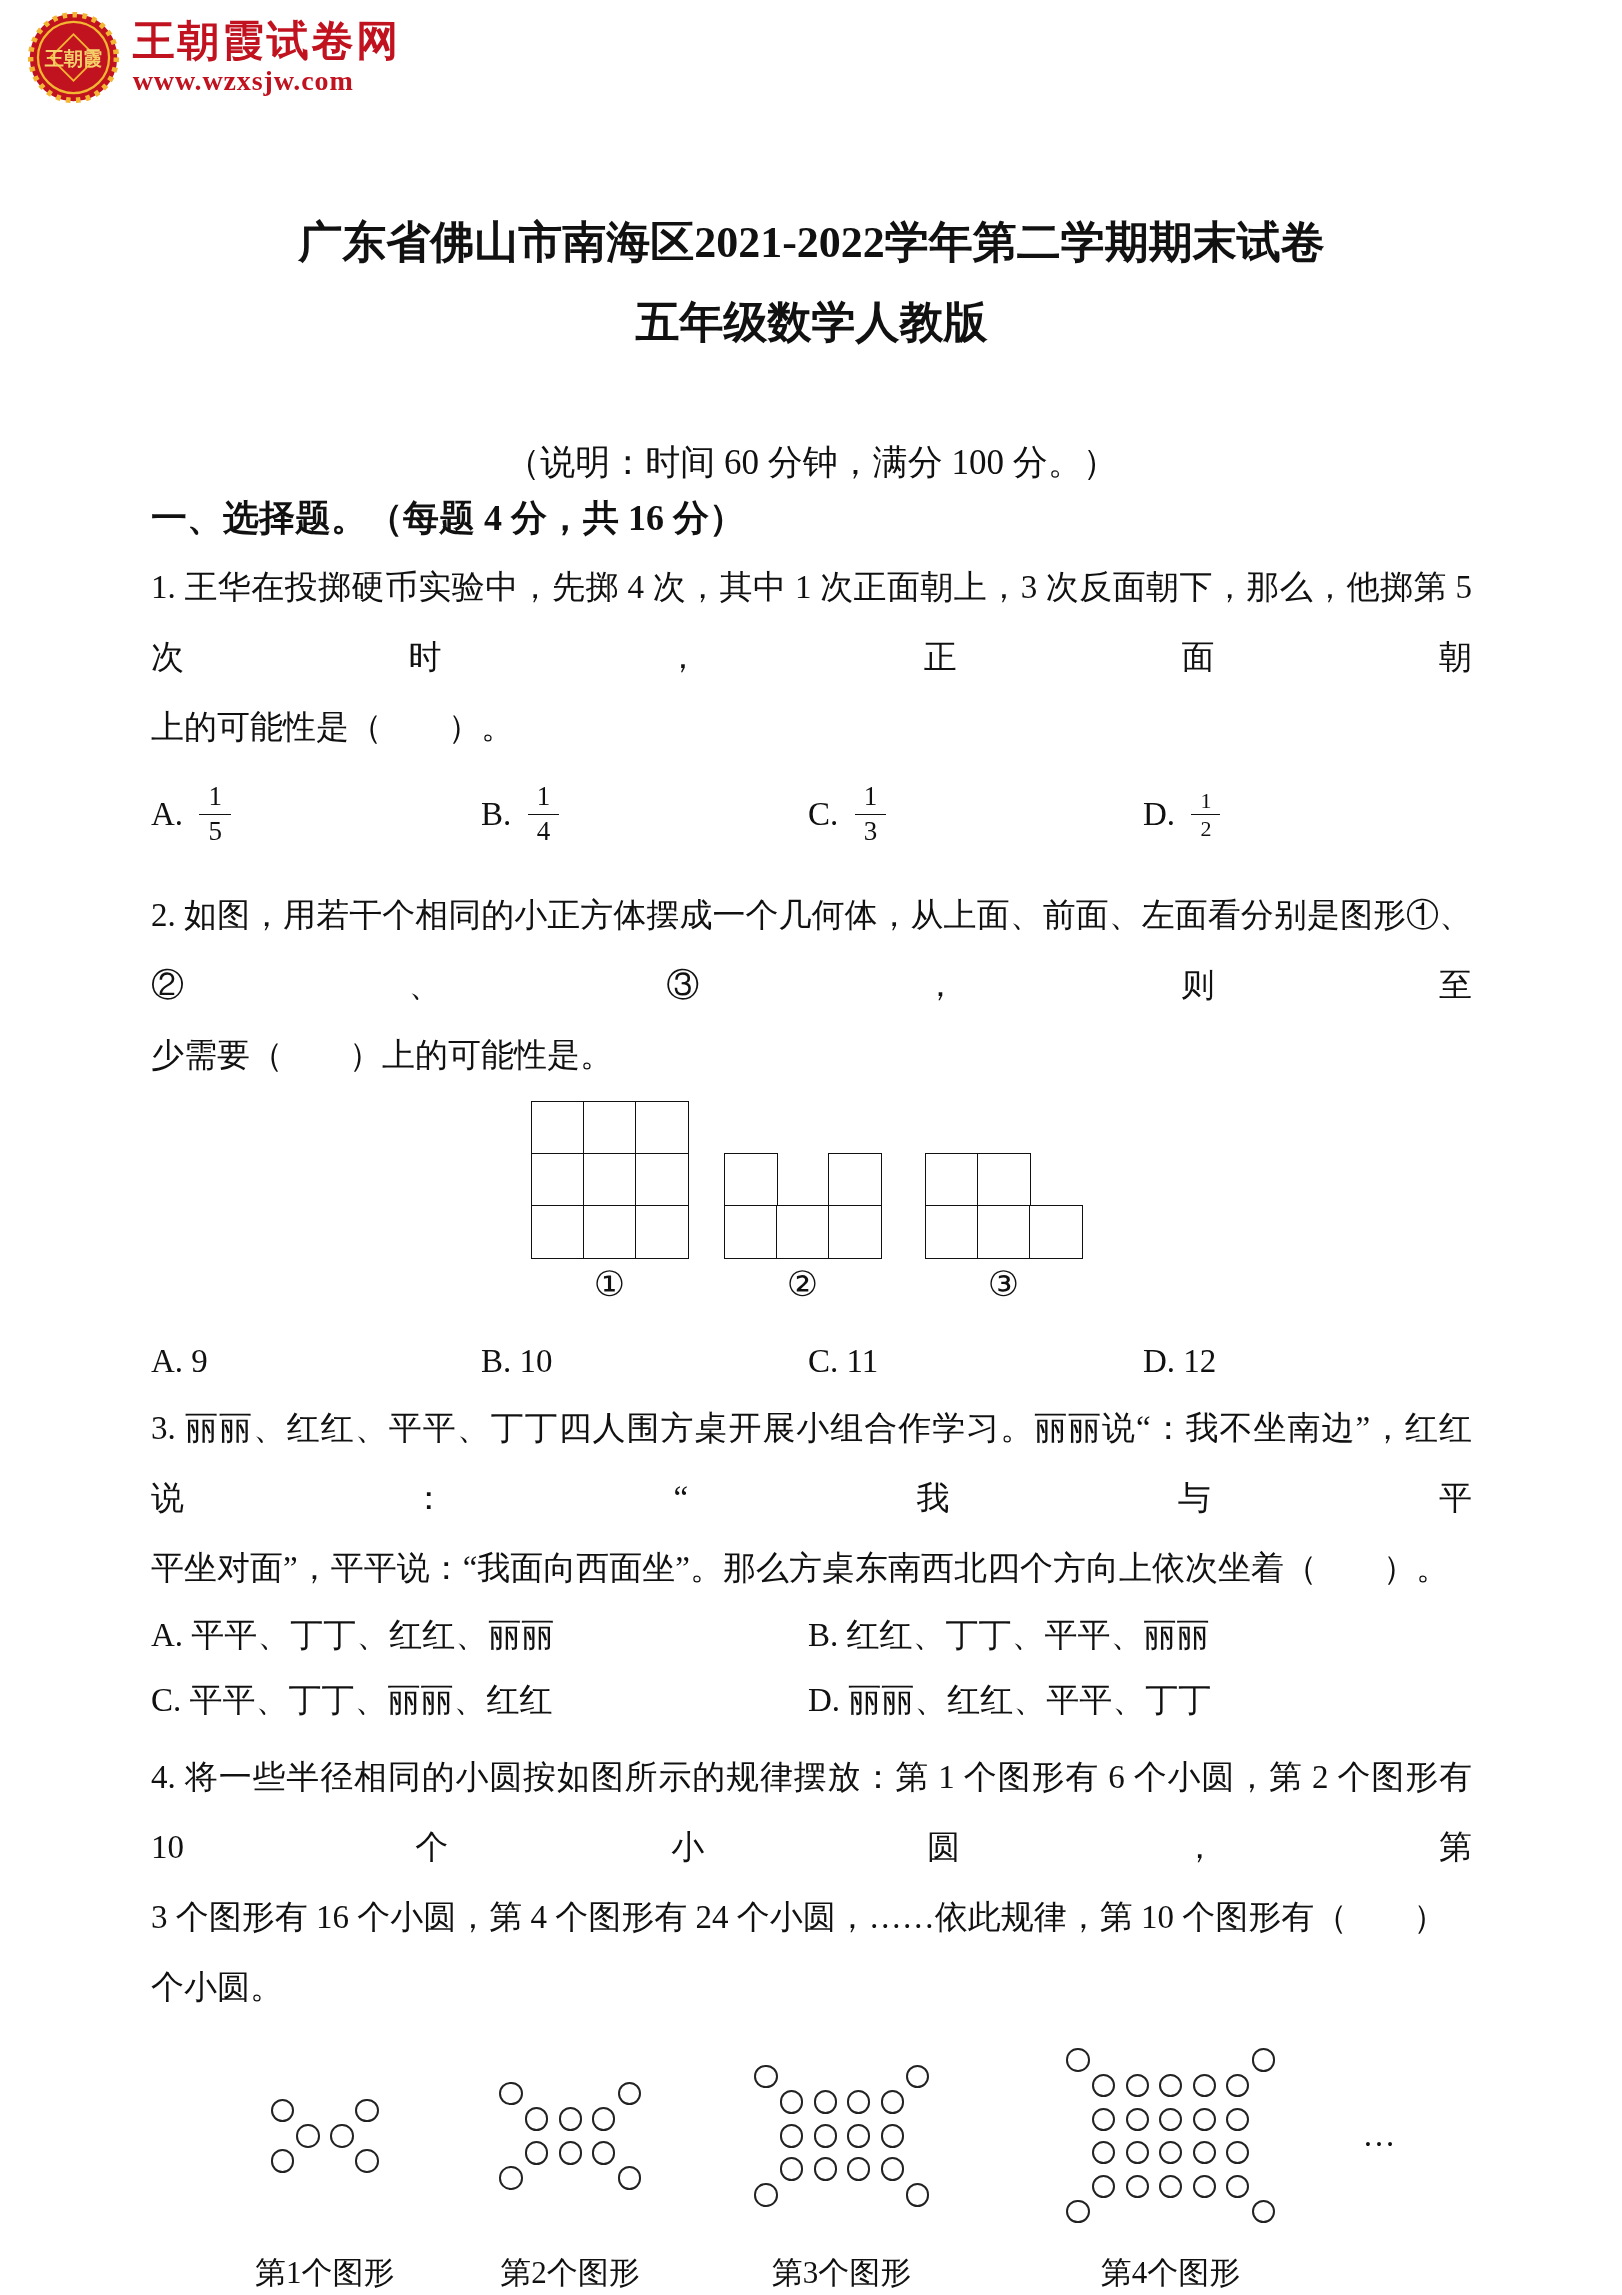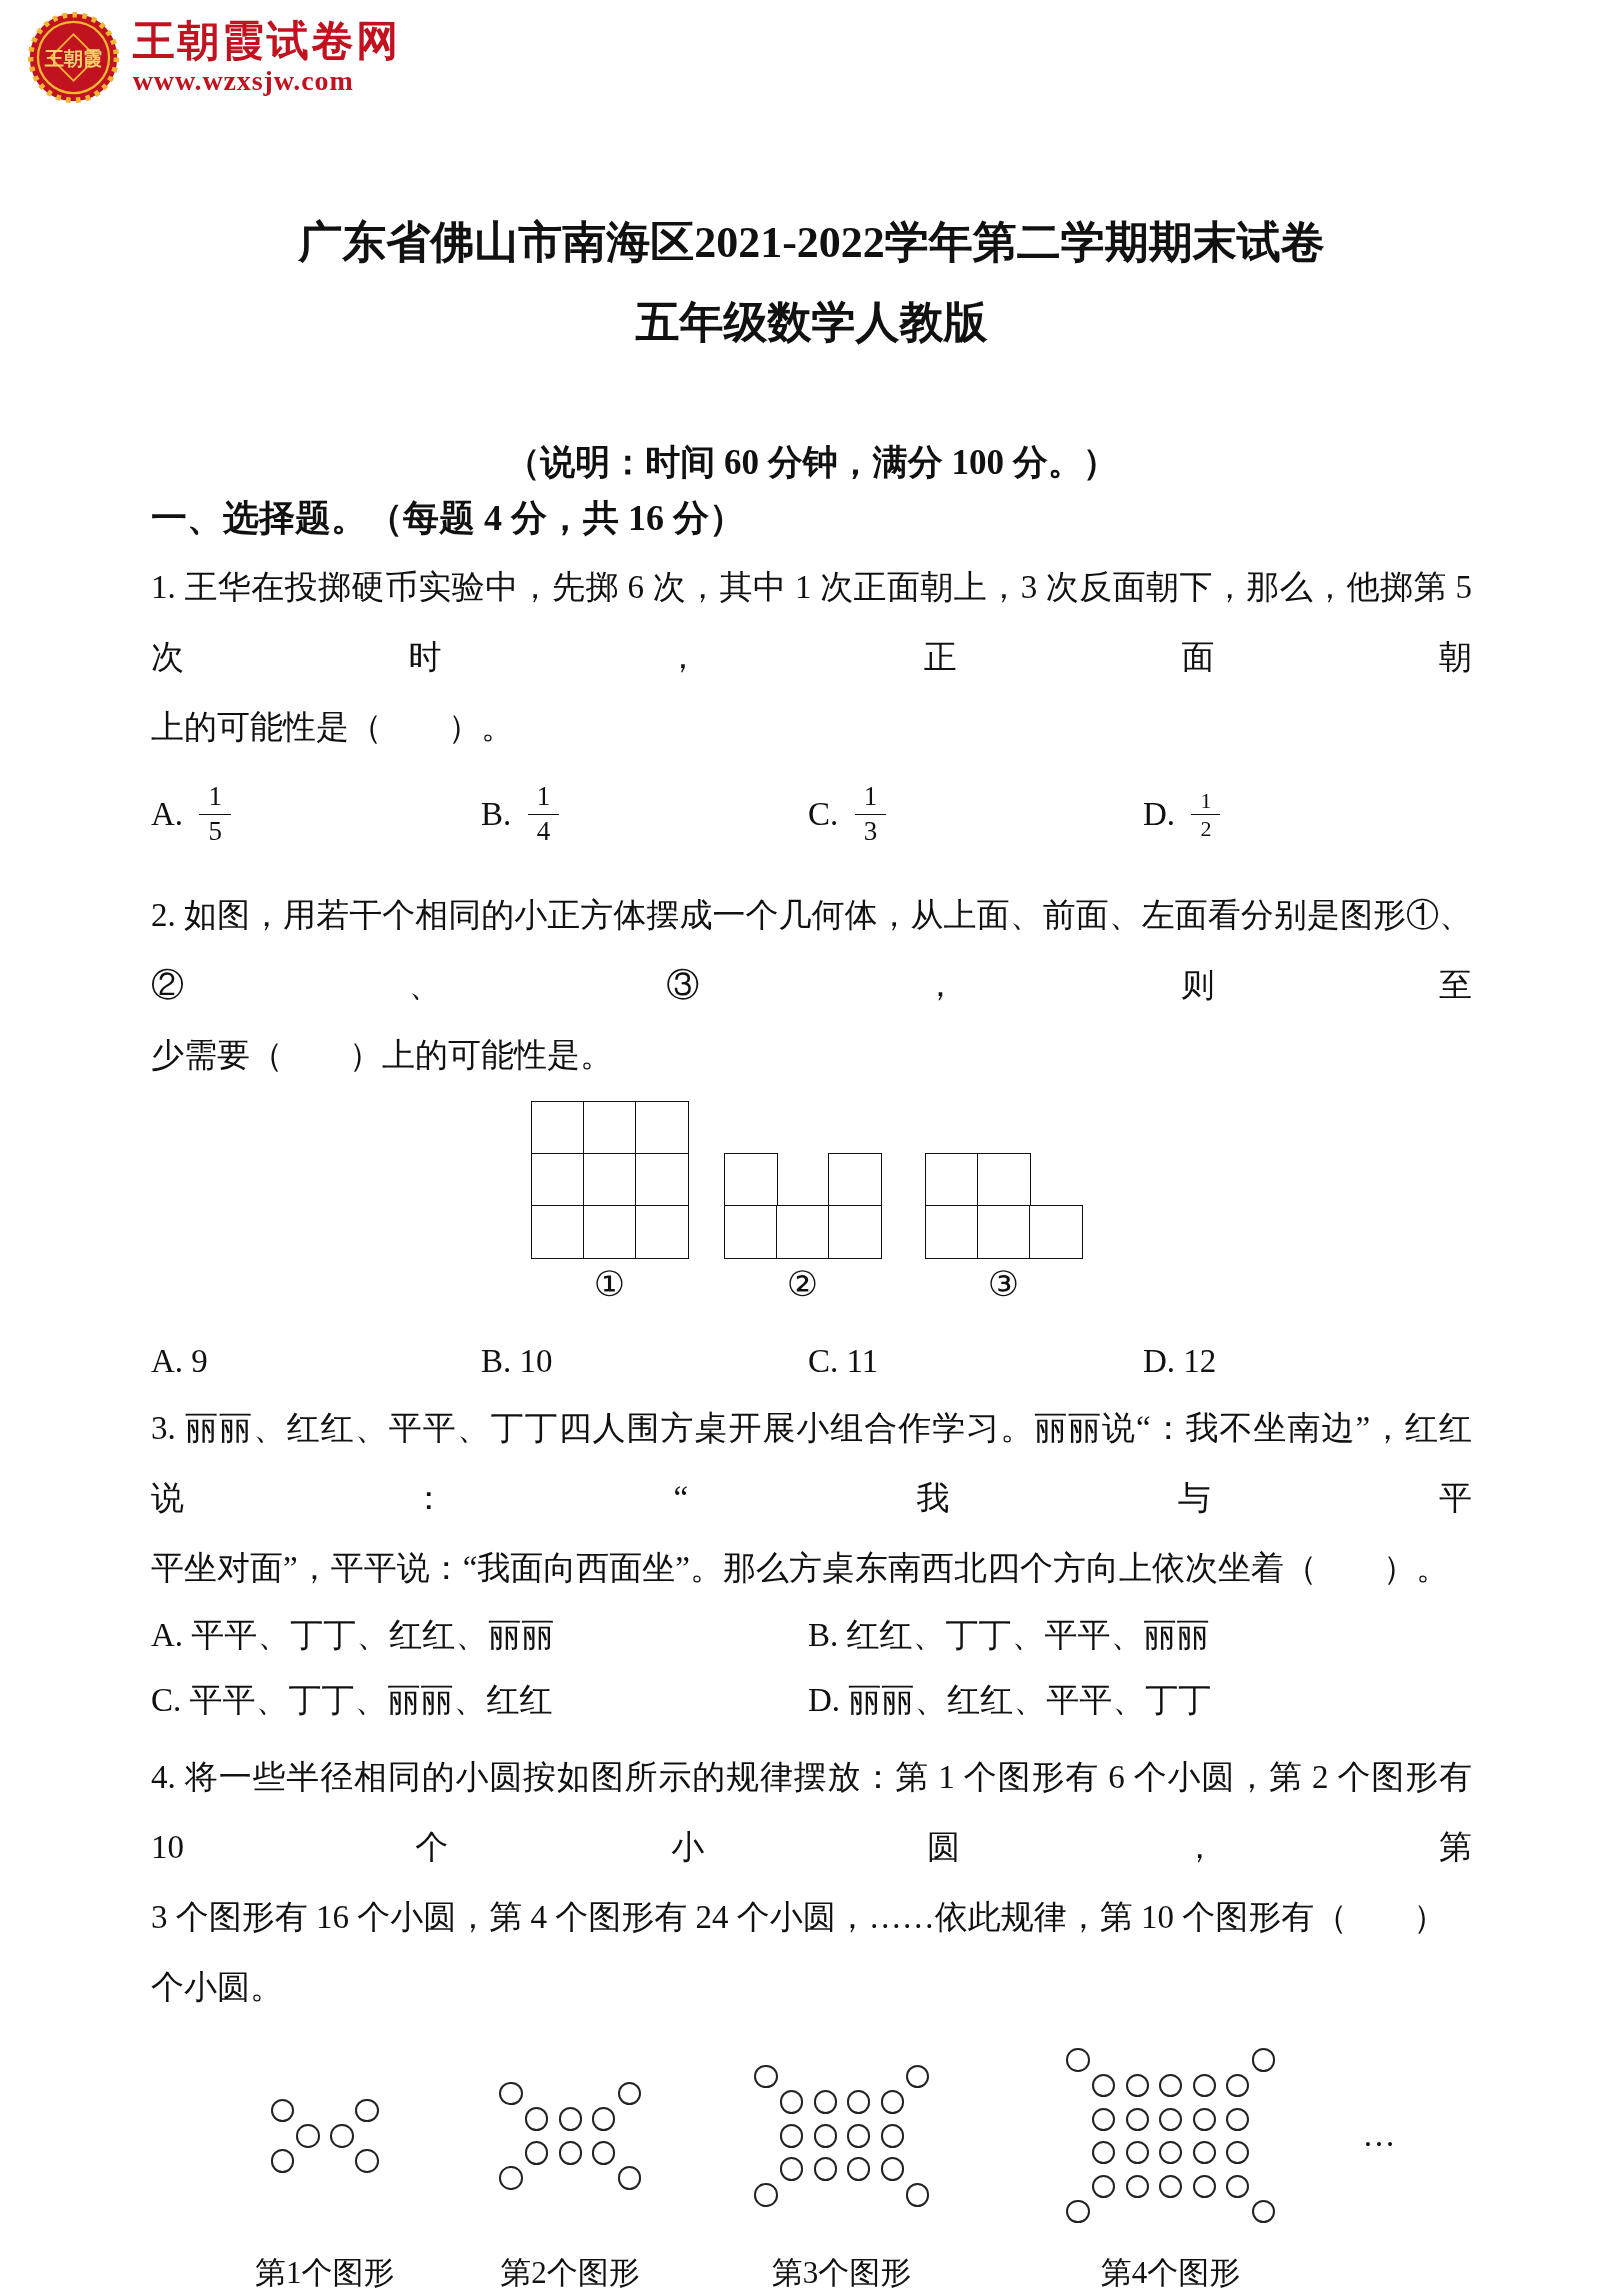--- a/index.html
+++ b/index.html
@@ -12,21 +12,21 @@
   }
   
   .logo { position:absolute; left:27px; top:11px; display:flex; align-items:center; gap:12.7px; }
   .logo-text .site-name { font-size:42px; font-weight:bold; color:#c1121f; letter-spacing:2.7px; line-height:1.1; }
   .logo-text .site-url  { font-size:28px; font-weight:bold; color:#c1121f; margin-top:1.8px; letter-spacing:0.9px; }
   
   .content { position:absolute; left:151px; right:151px; top:0; }
   .title  { font-size:44px; font-weight:bold; text-align:center; line-height:53px; }
   .title1 { margin-top:216px; }
   .title2 { margin-top:27px; }
-  .note   { margin-top:91px; font-size:35px; font-weight:bold; text-align:center; line-height:45px; }
+  .note   { margin-top:91px; font-size:35px; font-weight:normal; text-align:center; line-height:45px; }
   .sec    { margin-top:9px; font-size:36px; font-weight:bold; line-height:49px; }
   .qline  { font-size:33px; line-height:70px; }
   .stretch{ text-align:justify; text-align-last:justify; }
   .q1lines{ margin-top:9px; }
   
   .optrow { display:grid; grid-template-columns:330px 327px 335px auto; align-items:center; font-size:33px; }
   .optrow.textopts { line-height:45px;margin-top:32px; }
   .q1opts { height:105px; }
   .q2opts { margin-top:27px; }
   .opt { display:flex; align-items:center; }
@@ -75,21 +75,21 @@
   <div class="content">
 
     <h1 class="title title1">广东省佛山市南海区2021-2022学年第二学期期末试卷</h1>
     <h1 class="title title2">五年级数学人教版</h1>
 
     <p class="note">（说明：时间 60 分钟，满分 100 分。）</p>
 
     <h2 class="sec">一、选择题。（每题 4 分，共 16 分）</h2>
 
     <div class="q">
-      <p class="qline stretch q1lines">1. 王华在投掷硬币实验中，先掷 6 次，其中 1 次正面朝上，3 次反面朝下，那么，他掷第 5 次时，正面朝</p>
+      <p class="qline stretch q1lines">1. 王华在投掷硬币实验中，先掷 4 次，其中 1 次正面朝上，3 次反面朝下，那么，他掷第 5 次时，正面朝</p>
       <p class="qline">上的可能性是（　　）。</p>
       <div class="optrow q1opts">
         <div class="opt">
           <span class="olabel">A.</span>
           <span class="frac">
             <span class="num">1</span>
             <span class="den">5</span>
           </span>
         </div>
         <div class="opt">

